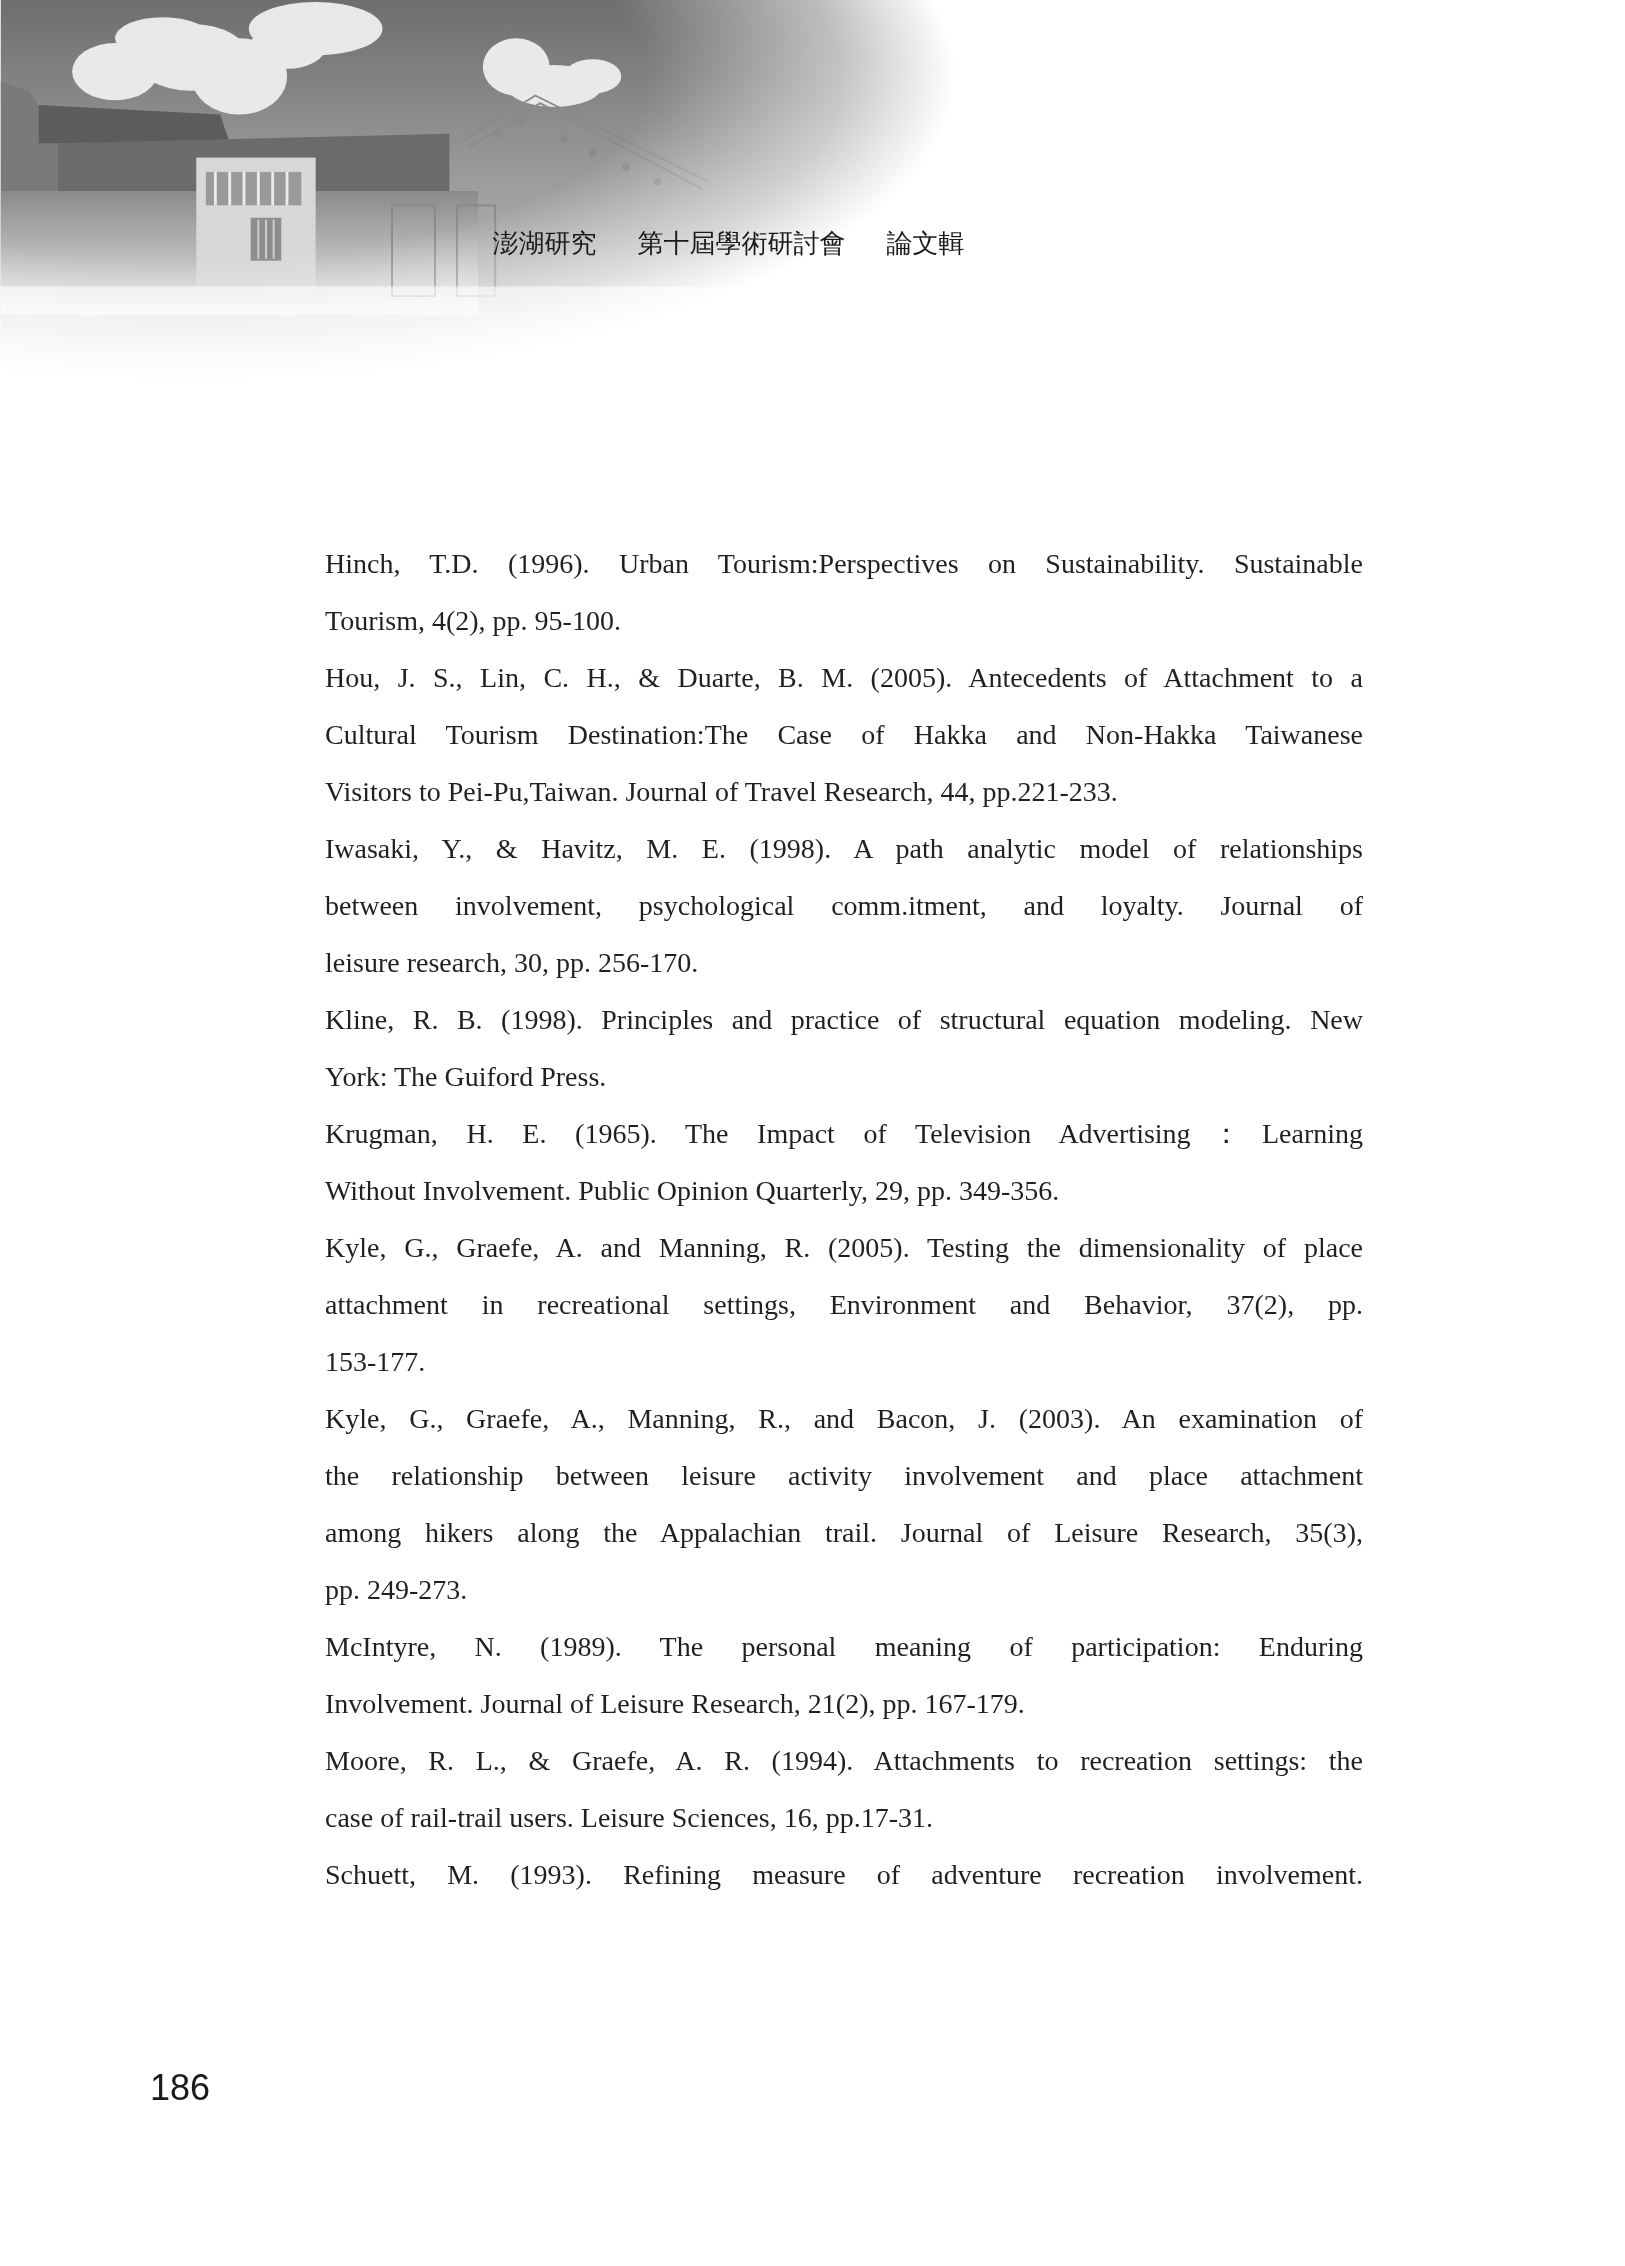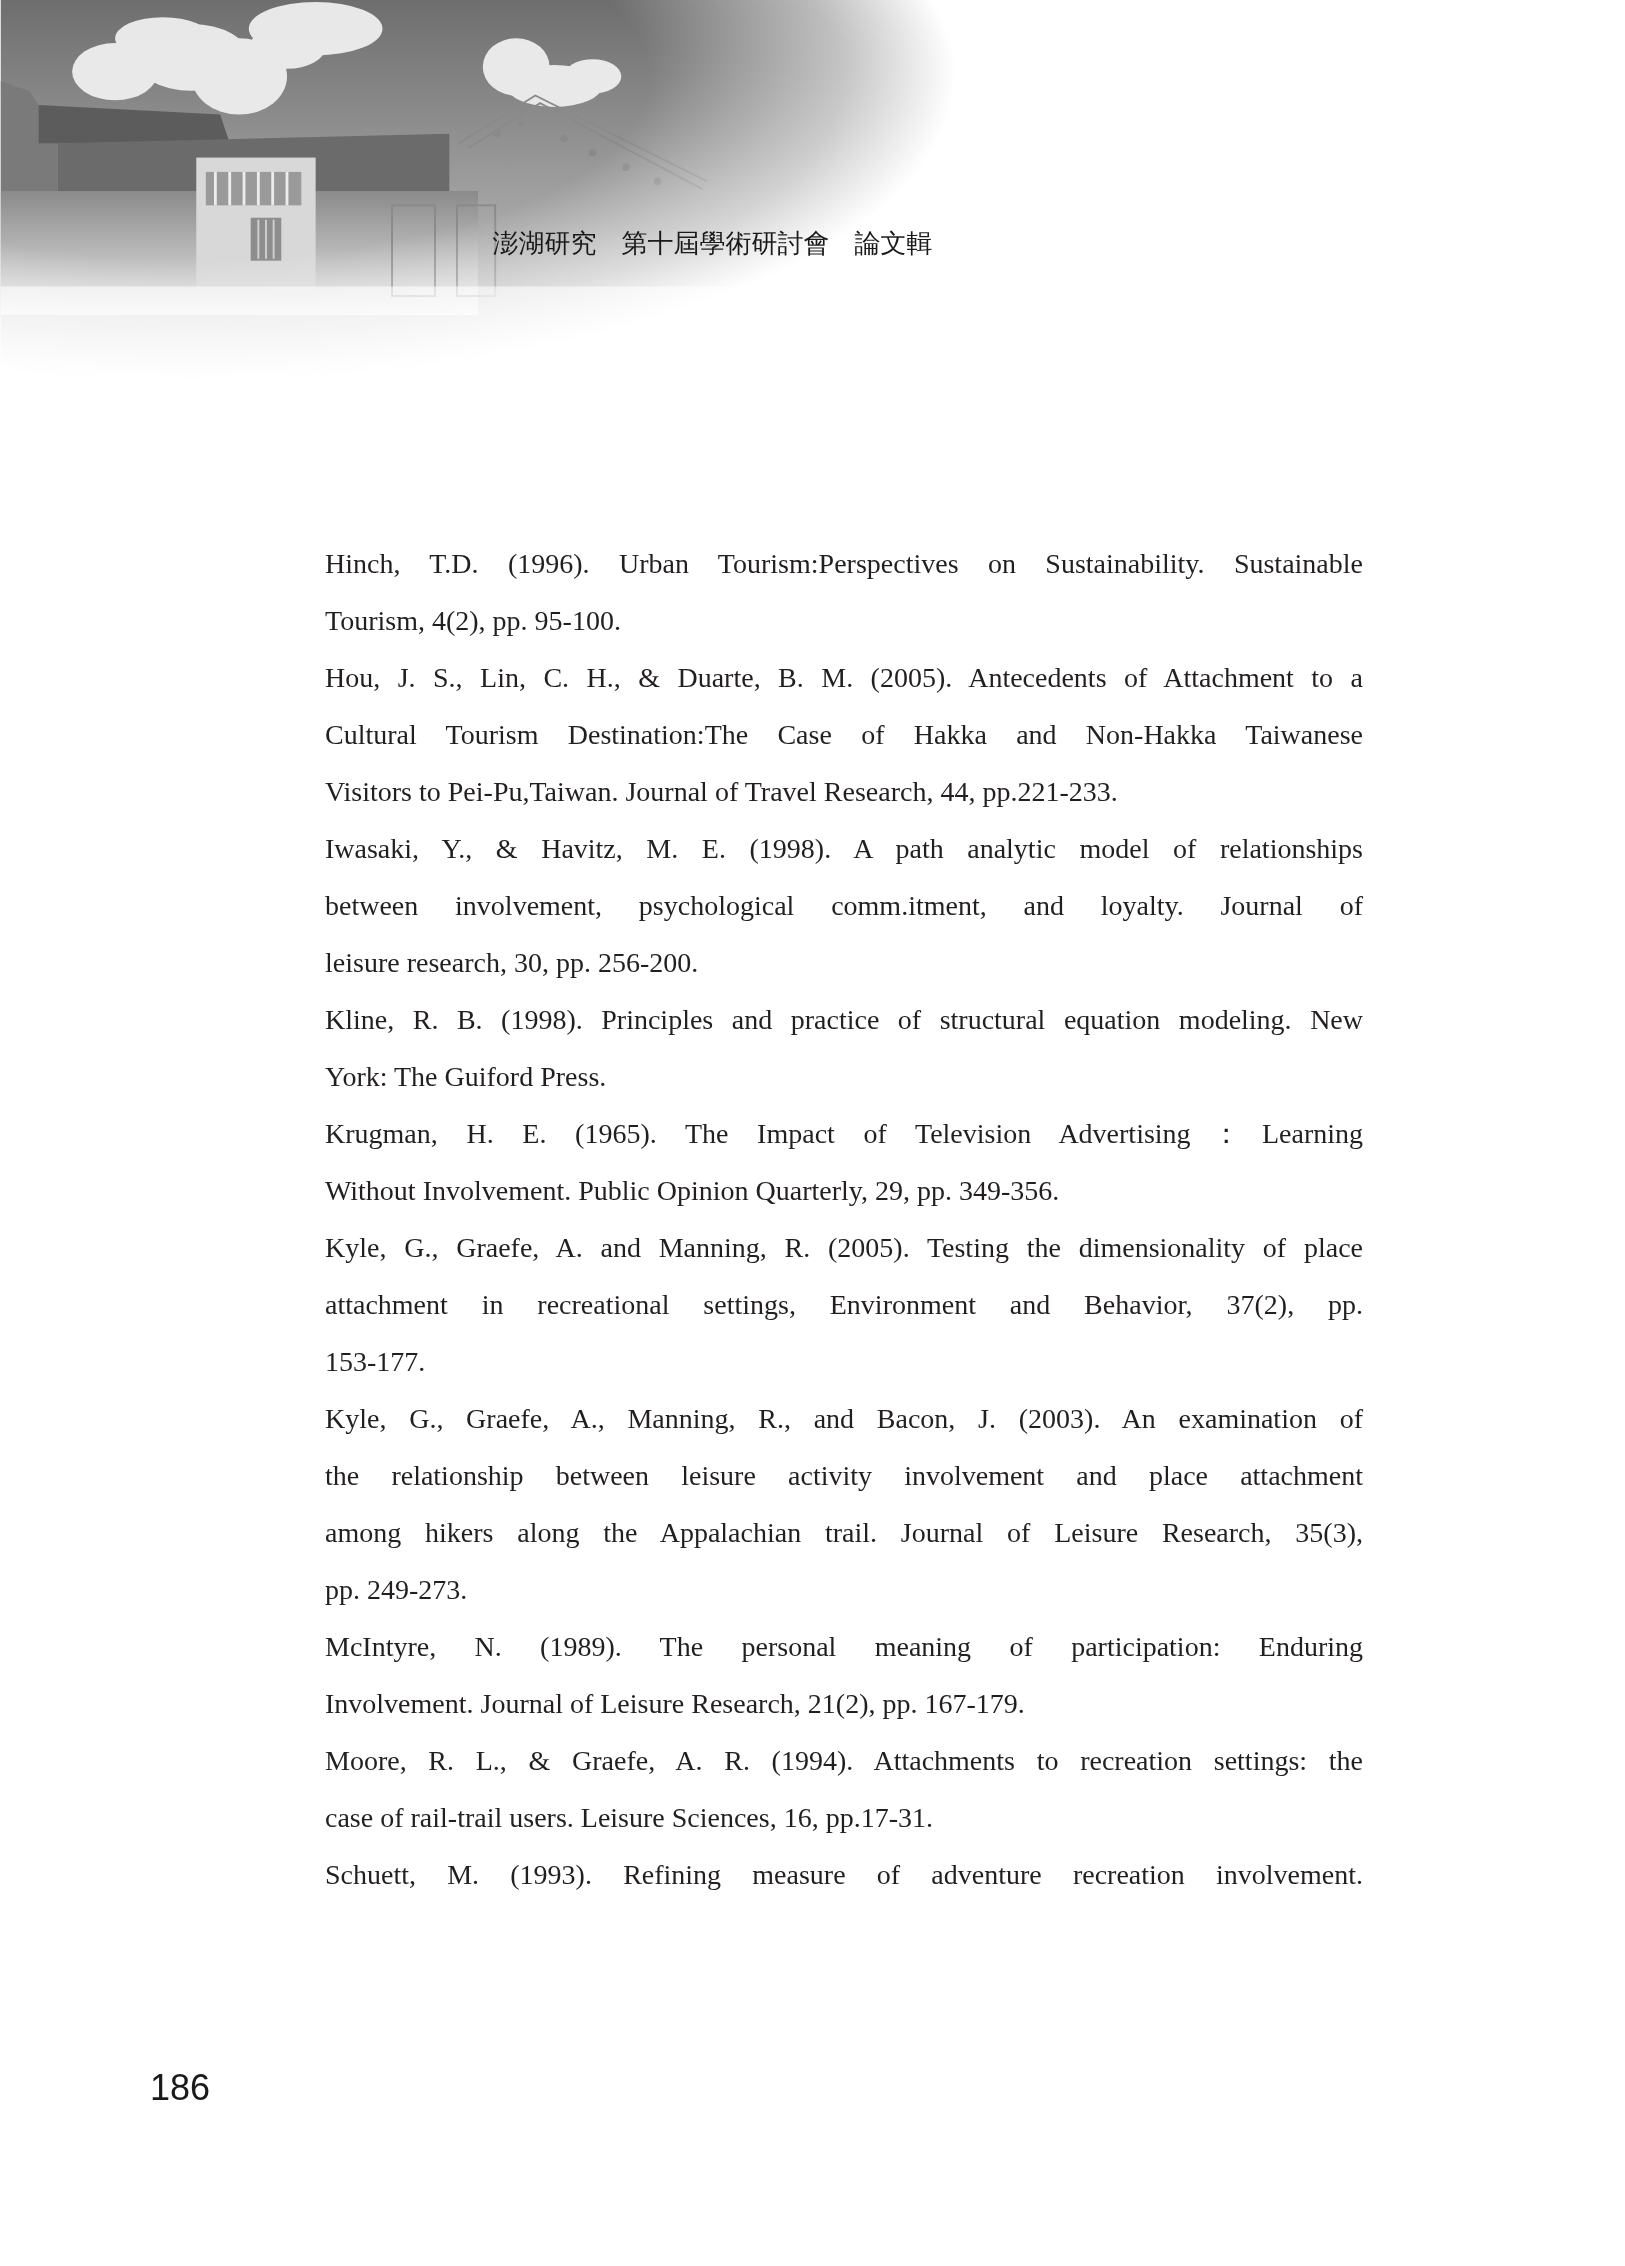--- a/index.html
+++ b/index.html
@@ -31,21 +31,21 @@
       position: absolute;
       left: 476px;
       top: 196px;
       font-family: "DejaVu Serif", "Liberation Serif", serif;
       font-size: 26px;
       letter-spacing: 0px;
       color: #1a1a1a;
       white-space: pre;
     }
     .running-header span + span {
-      margin-left: 25px;
+      margin-left: 41px;
       font-family: Liberation Serif, serif;
     }
     
     .references {
       position: absolute;
       left: 318px;
       top: 528px;
       width: 1038px;
       margin: 7px;
       padding: 0;
@@ -177,21 +177,21 @@
     <span class="line last">Tourism, 4(2), pp. 95-100.</span>
   </p>
   <p class="ref">
     <span class="line">Hou, J. S., Lin, C. H., &amp; Duarte, B. M. (2005). Antecedents of Attachment to a</span>
     <span class="line">Cultural Tourism Destination:The Case of Hakka and Non-Hakka Taiwanese</span>
     <span class="line last">Visitors to Pei-Pu,Taiwan. Journal of Travel Research, 44, pp.221-233.</span>
   </p>
   <p class="ref">
     <span class="line">Iwasaki, Y., &amp; Havitz, M. E. (1998). A path analytic model of relationships</span>
     <span class="line">between involvement, psychological comm.itment, and loyalty. Journal of</span>
-    <span class="line last">leisure research, 30, pp. 256-200.</span>
+    <span class="line last">leisure research, 30, pp. 256-170.</span>
   </p>
   <p class="ref">
     <span class="line">Kline, R. B. (1998). Principles and practice of structural equation modeling. New</span>
     <span class="line last">York: The Guiford Press.</span>
   </p>
   <p class="ref">
     <span class="line">Krugman, H. E. (1965). The Impact of Television Advertising：Learning</span>
     <span class="line last">Without Involvement. Public Opinion Quarterly, 29, pp. 349-356.</span>
   </p>
   <p class="ref">

